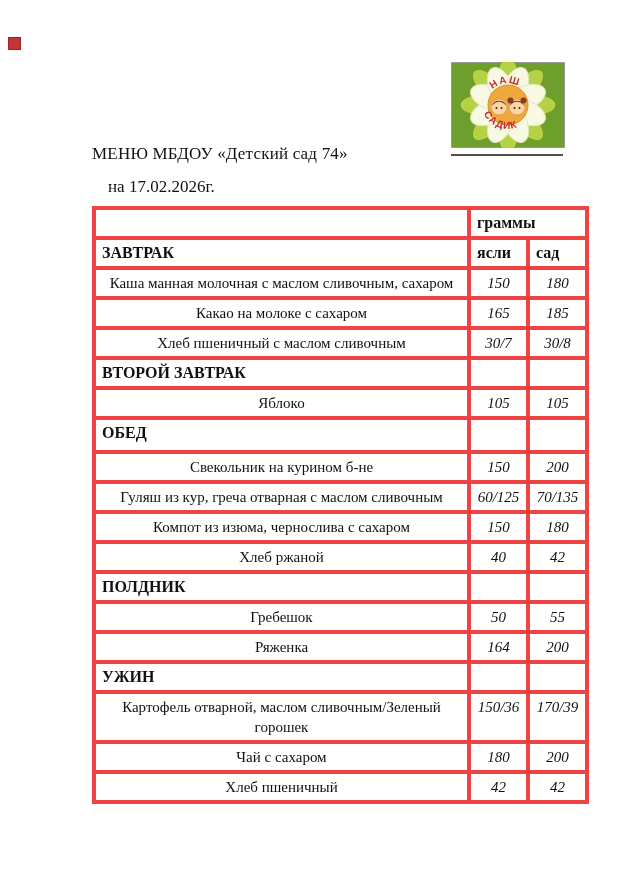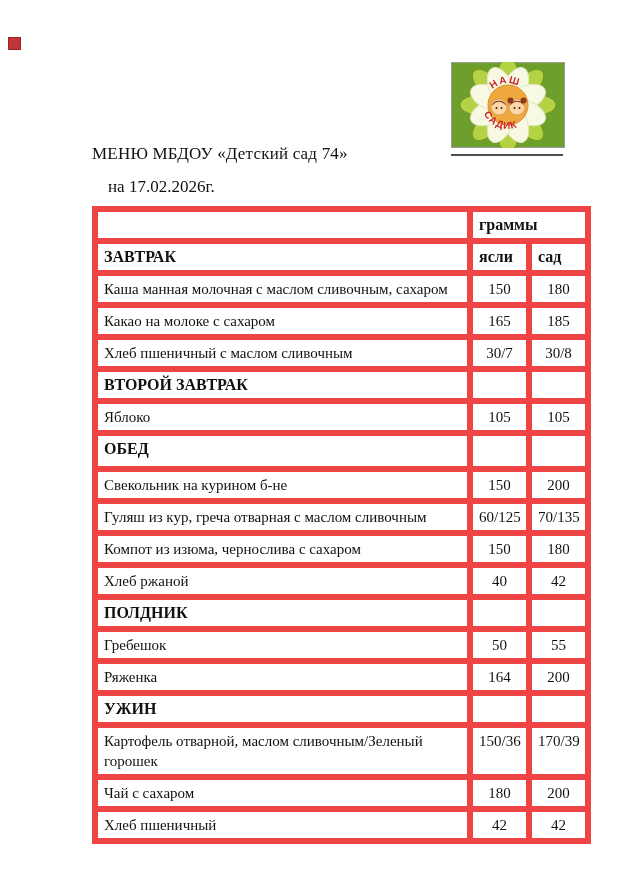--- a/index.html
+++ b/index.html
@@ -33,42 +33,42 @@
   }
   table.menu{
     position:absolute;left:92px;top:206px;
     border-collapse:collapse;table-layout:fixed;
     width:493px;
     font-size:15px;
   }
   table.menu col.c-item{width:375px;}
   table.menu col.c-num{width:59px;}
   table.menu td{
-    border:6px solid #ef4444;
+    border:4px solid #ef4444;
     padding:3px 6px;
     line-height:20px;
     vertical-align:top;
     box-sizing:border-box;
     overflow:hidden;
   }
   td.spacer{border:none;background:transparent;}
   td.units{
     font-weight:bold;font-size:16px;
     padding:4px 7px;line-height:22px;
   }
   td.colhead{
     font-weight:bold;font-size:16px;
     padding:5px 8px;line-height:21px;
   }
   td.sect{
     font-weight:bold;font-size:16px;
     padding:3px 6px;line-height:22px;margin-top:17px;
   }
-  td.item{padding:3px 6px;}
-  td.num{text-align:center;padding:3px 2px;}
+  td.item{padding:3px 6px;text-align:center;}
+  td.num{text-align:center;padding:3px 2px;font-style:italic;}
 </style>
 </head>
 <body>
 
 <div class="page">
 
   <div class="red-mark"></div>
 
   <div class="logo-wrap">
     <svg width="114" height="86" viewBox="0 0 114 86">

